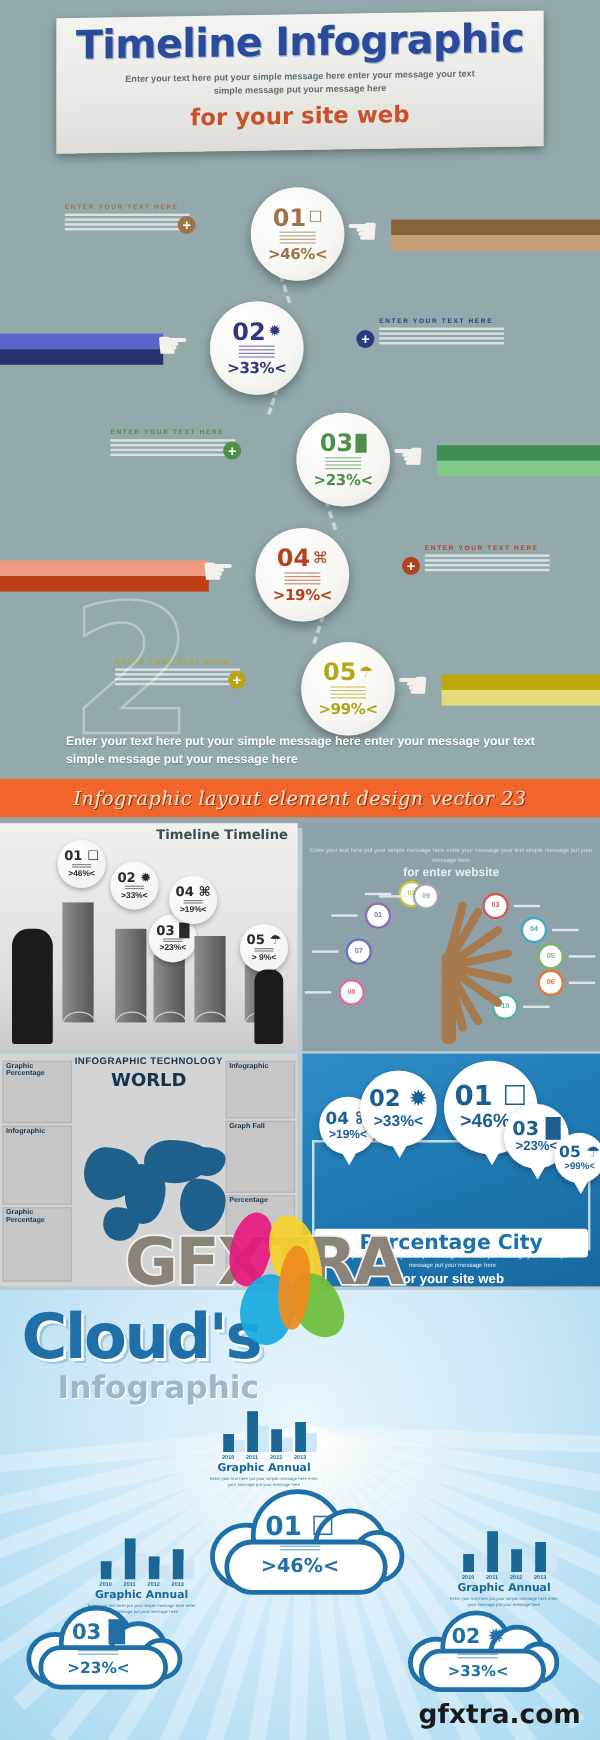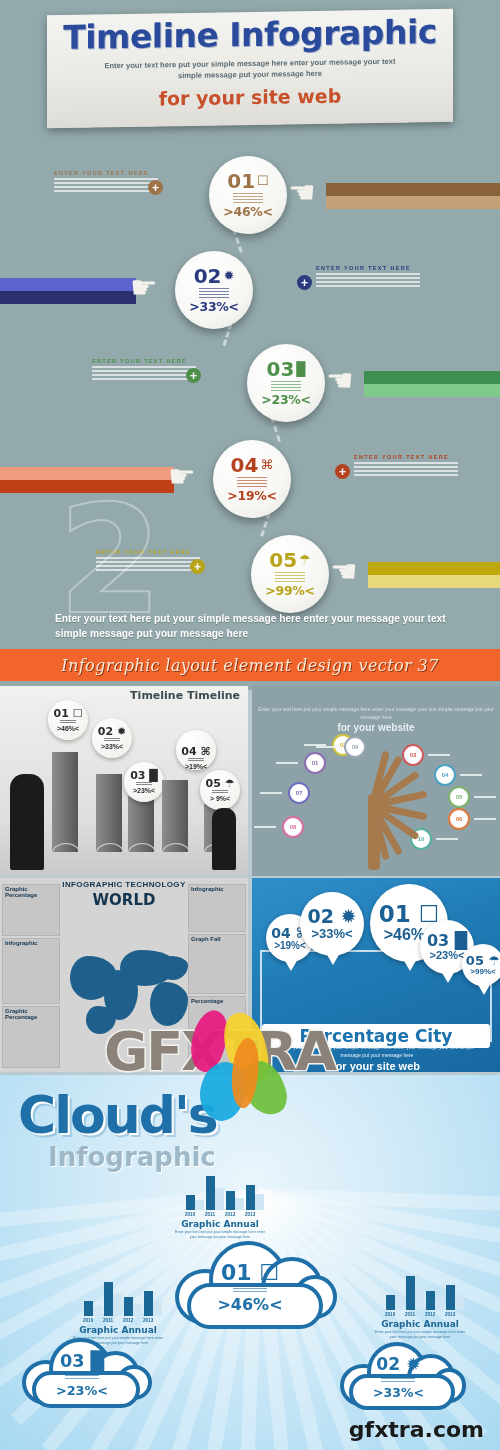--- a/index.html
+++ b/index.html
@@ -339,21 +339,21 @@
           <div class="ln"></div>
         </div>
         <div class="plus" style="background: rgb(183, 164, 25); top: 559px; left: 190px;">+</div>
       </div>
 
     <div class="ghost2">2</div>
 
     <div class="hero-footer-text">Enter your text here put your simple message here enter your message your text simple message put your message here</div>
 
     <div class="orange-bar">
-      <span>Infographic layout element design vector 37</span>
+      <span>Infographic layout element design vector 23</span>
     </div>
   </div>
 
   <div class="row2">
     <div class="thumb left">
       <div class="bt-title">Timeline Timeline</div>
       <div id="bt-bars">
           <div class="bar3d" style="left: 52px; width: 26px; height: 100px;"></div>
           <div class="mini-circ" style="left: 48px; top: 14px;">
             <div class="mn">01 <span>☐</span></div>
@@ -369,41 +369,41 @@
             <div class="mp">&gt;33%&lt;</div>
           </div>
           <div class="bar3d" style="left: 128px; width: 26px; height: 56px;"></div>
           <div class="mini-circ" style="left: 124px; top: 76px;">
             <div class="mn">03 <span>█</span></div>
             <div class="ml"></div>
             <div class="ml"></div>
             <div class="mp">&gt;23%&lt;</div>
           </div>
           <div class="bar3d" style="left: 162px; width: 26px; height: 72px;"></div>
-          <div class="mini-circ" style="left: 176px; top: 44px; justify-content: flex-end;">
+          <div class="mini-circ" style="left: 141px; top: 44px;">
             <div class="mn">04 <span>⌘</span></div>
             <div class="ml"></div>
             <div class="ml"></div>
             <div class="mp">&gt;19%&lt;</div>
           </div>
           <div class="bar3d" style="left: 204px; width: 26px; height: 48px;"></div>
           <div class="mini-circ" style="left: 200px; top: 84px;">
             <div class="mn">05 <span>☂</span></div>
             <div class="ml"></div>
             <div class="ml"></div>
             <div class="mp">&gt; 9%&lt;</div>
           </div>
         </div>
       <div class="silo" style="left:10px;width:34px;height:96px;border-radius:14px 14px 2px 2px;"></div>
       <div class="silo" style="right:12px;width:24px;height:62px;border-radius:10px 10px 2px 2px;"></div>
     </div>
 
     <div class="thumb right">
       <div class="tree-sub">Enter your text here put your simple message here enter your message your text simple message put your message here</div>
-      <div class="tree-web">for your website</div>
+      <div class="tree-web">for enter website</div>
       <div id="tree-nodes">
           <div class="tdot" style="left: 52px; top: 66px; border-color: rgb(142, 111, 179); color: rgb(142, 111, 179);">01</div>
           <div class="tline" style="width: 22px; left: 24px; top: 76px;"></div>
           <div class="tdot" style="left: 80px; top: 48px; border-color: rgb(207, 195, 58); color: rgb(207, 195, 58);">02</div>
           <div class="tline" style="width: 22px; left: 52px; top: 58px;"></div>
           <div class="tdot" style="left: 150px; top: 58px; border-color: rgb(208, 90, 90); color: rgb(208, 90, 90);">03</div>
           <div class="tline" style="width: 22px; left: 176px; top: 68px;"></div>
           <div class="tdot" style="left: 182px; top: 78px; border-color: rgb(74, 163, 199); color: rgb(74, 163, 199);">04</div>
           <div class="tline" style="width: 22px; left: 208px; top: 88px;"></div>
           <div class="tdot" style="left: 196px; top: 100px; border-color: rgb(127, 179, 107); color: rgb(127, 179, 107);">05</div>

